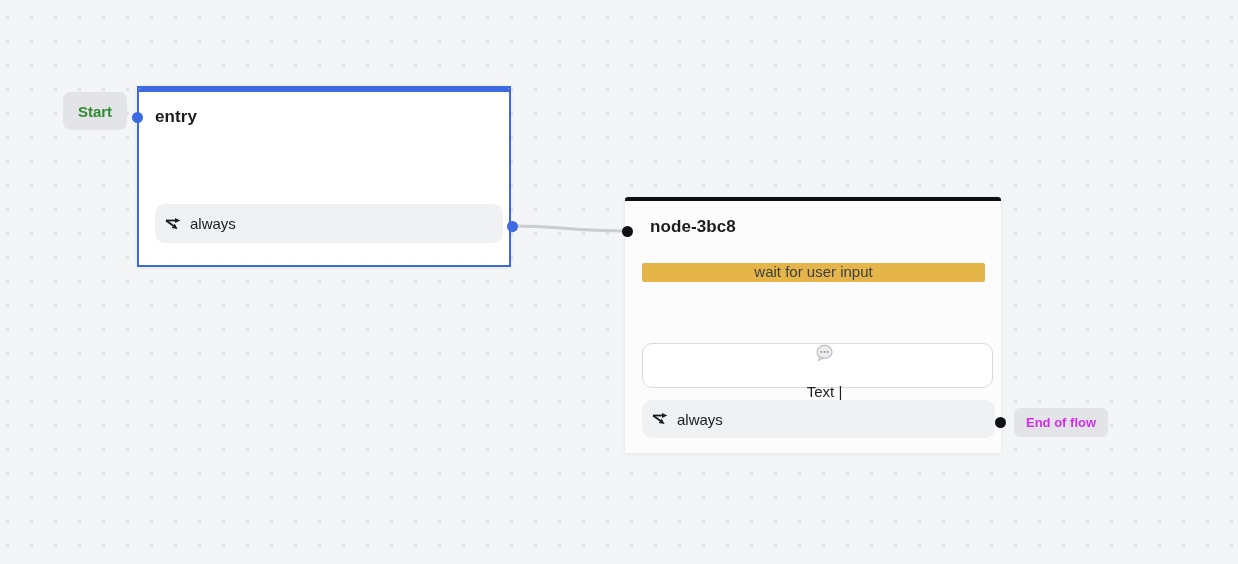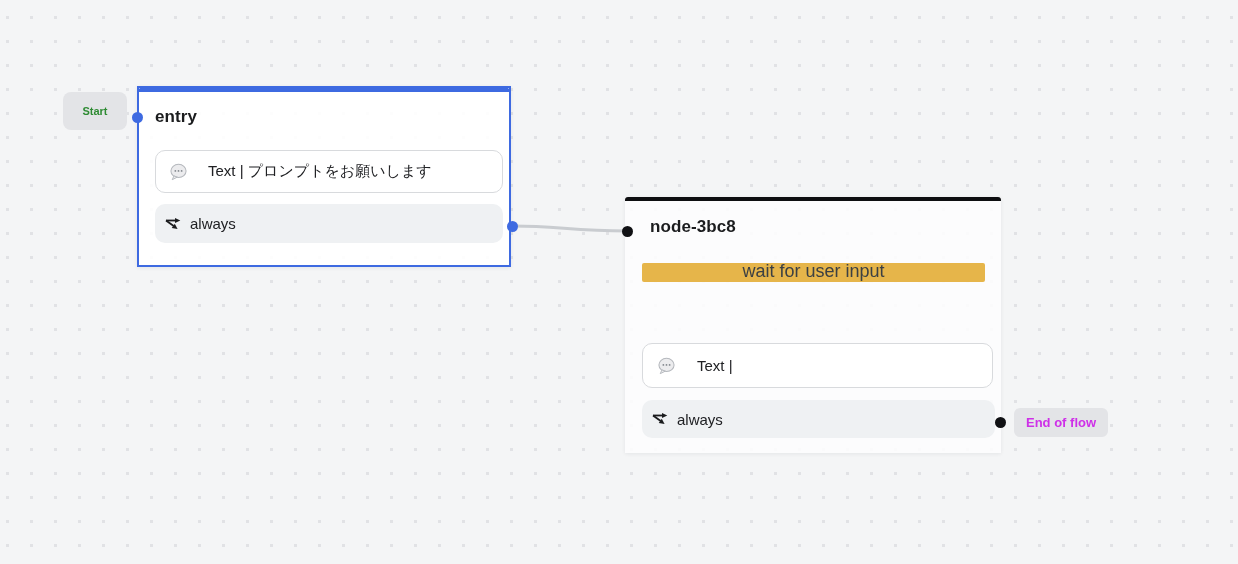--- a/index.html
+++ b/index.html
@@ -26,33 +26,33 @@
   .node-3bc8 .topbar{position:absolute;left:0;top:0;right:0;height:4px;background:#0e0f11;border-radius:3px 3px 0 0;}
   .node-title{position:absolute;font-size:17px;font-weight:700;color:#1b1c1e;letter-spacing:.1px;}
   .node-entry .node-title{left:16px;top:19px;}
   .node-3bc8 .node-title{left:25px;top:20px;}
   .row{position:absolute;display:flex;align-items:center;box-sizing:border-box;font-size:15px;color:#202124;}
   .row.card{background:#ffffff;border:1px solid #d8dadd;border-radius:10px;}
   .row.plain{background:#eff1f3;border-radius:10px;}
   .node-entry .row.card{left:16px;right:6px;top:62px;height:43px;padding-left:13px;gap:20px;}
   .node-entry .row.plain{left:16px;right:6px;top:116px;height:39px;padding-left:10px;gap:7px;}
   .node-3bc8 .row.llm{left:17px;right:8px;top:91px;height:45px;padding-left:16px;gap:24px;}
-  .node-3bc8 .row.txt{left:17px;right:8px;top:146px;height:45px;padding-left:14px;gap:21px;}
+  .node-3bc8 .row.txt{left:17px;right:8px;top:146px;height:45px;padding-left:14px;gap:21px;flex-direction:column;}
   .node-3bc8 .row.plain{left:17px;right:6px;top:203px;height:38px;padding-left:10px;gap:7px;}
   .banner{
     position:absolute;left:17px;right:16px;top:66px;height:19px;
     background:#e6b54a;border-radius:2px;
-    display:flex;align-items:flex-end;justify-content:center;
-    font-size:18px;font-weight:500;color:#3c4043;
+    display:flex;align-items:flex-start;justify-content:center;
+    font-size:15px;font-weight:500;color:#3c4043;
   }
   .badge{
     position:absolute;display:flex;align-items:center;justify-content:center;
     background:#e3e4e7;border-radius:8px;
   }
-  .badge-start{left:63px;top:92px;width:64px;height:38px;font-size:11px;font-weight:700;color:#2e8b33;}
+  .badge-start{left:63px;top:92px;width:64px;height:38px;font-size:15px;font-weight:700;color:#2e8b33;}
   .badge-end{left:1014px;top:408px;height:29px;padding:0 12px;font-size:13px;font-weight:600;color:#ce30e8;border-radius:6px;}
   .handle{position:absolute;width:11px;height:11px;border-radius:50%;}
   .handle.blue{background:#3e6ae1;}
   .handle.black{background:#101114;}
   .icn{display:inline-flex;align-items:center;justify-content:center;flex:0 0 auto;}
 </style>
 </head>
 <body>
 
 <div id="canvas">
@@ -62,32 +62,20 @@
   </svg>
 
   <div class="badge badge-start">
     <span>Start</span>
   </div>
 
   <div class="node node-entry">
     <div class="topbar"></div>
     <div class="node-title">entry</div>
 
-    <div class="row card">
-      <span class="icn">
-        <svg width="19" height="18" viewBox="0 0 20 19">
-          <ellipse cx="10" cy="8.4" rx="8" ry="7" fill="#ececee" stroke="#b5b8bd" stroke-width="1.1"></ellipse>
-          <path d="M5.2 13.6 L3.4 17.6 L8.8 14.9 Z" fill="#ececee" stroke="#b5b8bd" stroke-width="1" stroke-linejoin="round"></path>
-          <circle cx="6.7" cy="8.4" r="0.95" fill="#83888e"></circle>
-          <circle cx="10" cy="8.4" r="0.95" fill="#83888e"></circle>
-          <circle cx="13.3" cy="8.4" r="0.95" fill="#83888e"></circle>
-        </svg>
-      </span>
-      <span>Text | プロンプトをお願いします</span>
-    </div>
 
     <div class="row plain">
       <span class="icn">
         <svg width="18" height="16" viewBox="0 0 18 16">
           <g stroke="#1a1b1d" stroke-width="1.8" fill="#1a1b1d">
             <line x1="1" y1="4.5" x2="10.5" y2="4.5"></line>
             <path d="M10 1.9 15.3 4.5 10 7.1 Z" stroke="none"></path>
             <g transform="rotate(36 1 4.5)">
               <line x1="1" y1="4.5" x2="10.5" y2="4.5"></line>
               <path d="M10 1.9 15.3 4.5 10 7.1 Z" stroke="none"></path>

